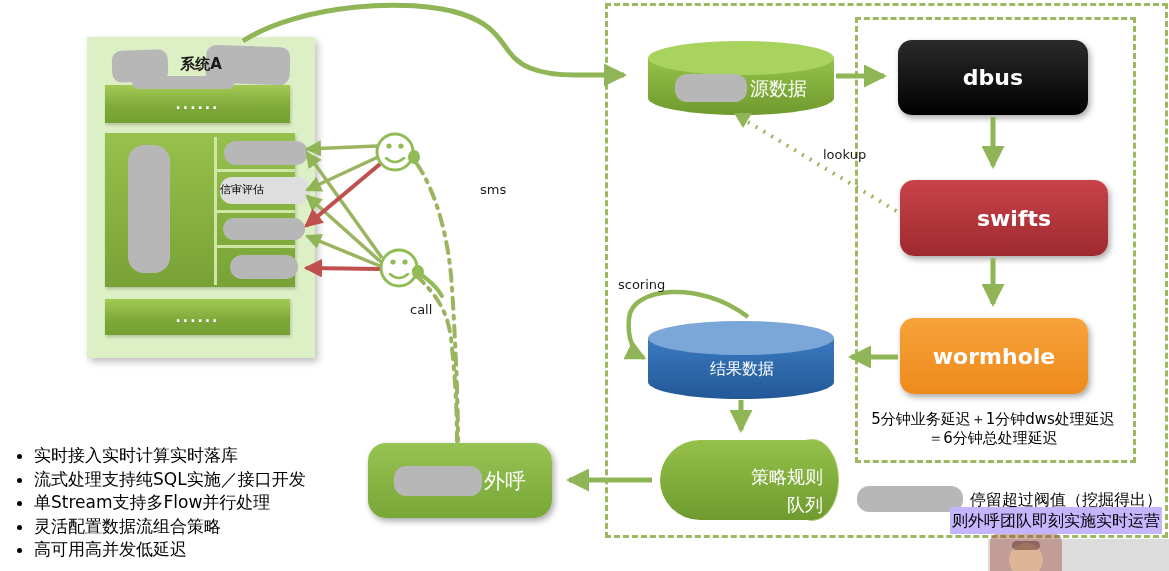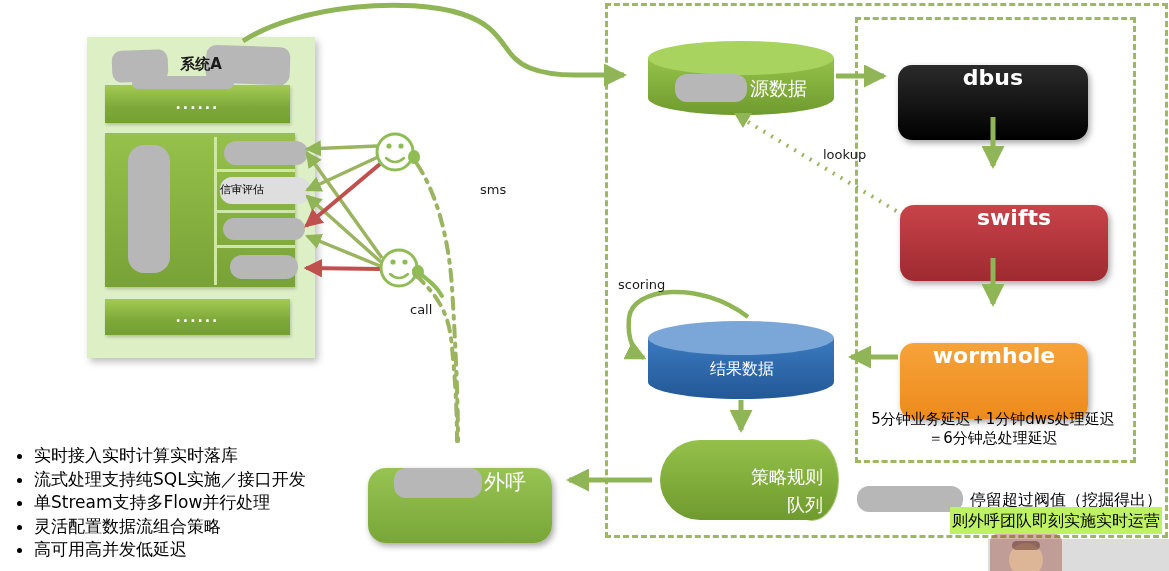--- a/index.html
+++ b/index.html
@@ -15,37 +15,37 @@
         display:flex;align-items:center;justify-content:center;box-shadow:1px 2px 3px rgba(0,0,0,0.2);}
   .gbar .dots{color:#fff;font-size:14px;font-weight:bold;letter-spacing:2px;}
   .midbox{position:absolute;left:18px;top:96px;width:190px;height:154px;
           background:linear-gradient(180deg,#96c14c,#78a236);box-shadow:1px 2px 3px rgba(0,0,0,0.2);}
   .sep{position:absolute;background:#cfe6a4;}
   .blob{position:absolute;background:#b7b7b7;border-radius:12px;z-index:6;}
   .blob.light{background:#dedede;}
   .rowlabel{position:absolute;z-index:7;font-size:11px;color:#000;text-align:left;}
   .ptitle{position:absolute;z-index:7;font-size:15px;color:#1a1a1a;text-align:center;width:100%;font-weight:bold;}
   
-  .node{position:absolute;display:flex;justify-content:center;
+  .node{position:absolute;display:flex;align-items:center;justify-content:center;
         color:#fff;font-weight:bold;border-radius:14px;z-index:10;
-        box-shadow:2px 3px 6px rgba(0,0,0,0.35);font-size:22px;margin-top:25px;}
+        box-shadow:2px 3px 6px rgba(0,0,0,0.35);font-size:22px;}
   .node.black{background:linear-gradient(180deg,#2b2b2b,#000000);}
   .node.red{background:linear-gradient(180deg,#c8434a,#9e2a2f);padding-left:20px;}
   .node.orange{background:linear-gradient(180deg,#f6a33a,#ee8a1c);}
   .node.green{background:linear-gradient(180deg,#97c353,#78a637);border-radius:18px;font-weight:normal;}
   .cyl-label{position:absolute;z-index:25;display:flex;align-items:flex-end;justify-content:center;
              color:#fff;text-align:center;}
   .inlineblob{display:inline-block;background:#b7b7b7;border-radius:12px;vertical-align:middle;}
   .tag{position:absolute;z-index:25;font-size:13px;color:#1a1a1a;}
   
   .latency{position:absolute;left:858px;top:410px;width:270px;text-align:center;font-size:15px;
            line-height:19px;z-index:25;}
   .ops{position:absolute;left:940px;top:489px;width:222px;text-align:right;font-size:16px;
        line-height:21px;z-index:25;}
-  .ops .hl{background:#bef264;padding:4px 2px;}
+  .ops .hl{background:#c4b5fd;padding:4px 2px;}
   
   .features{position:absolute;left:8px;top:444px;width:345px;margin:0;padding-left:26px;
             font-size:17px;line-height:23.5px;z-index:25;color:#000;}
   .features li{margin:0;padding:0;}
   
   .graystrip{position:absolute;left:988px;top:539px;width:181px;height:32px;background:#dcdcdc;z-index:22;}
   .wm{position:absolute;left:990px;top:533px;width:72px;height:38px;z-index:23;
       background:rgba(149,62,48,0.40);border-radius:9px 9px 0 0;}
   .wm .face{position:absolute;left:19px;top:10px;width:34px;height:34px;border-radius:50%;
             background:rgba(236,195,150,0.65);}

